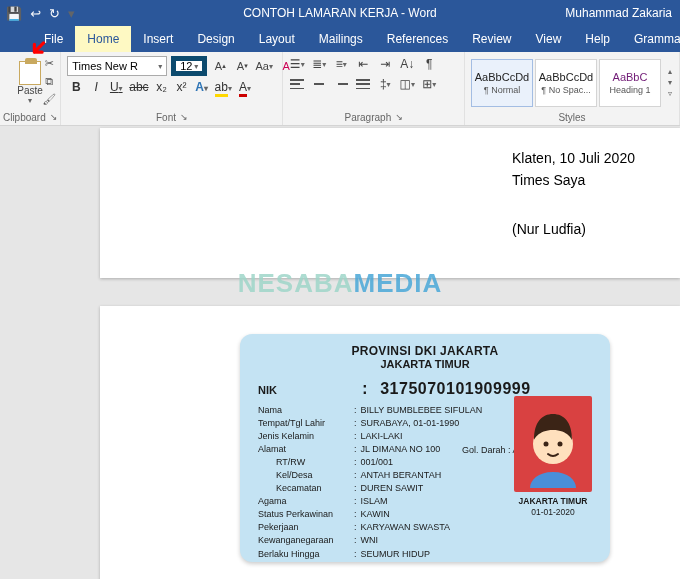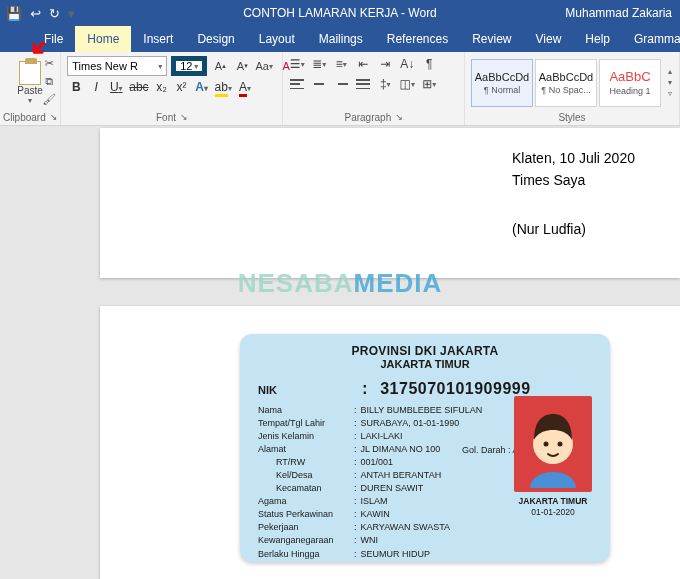--- a/index.html
+++ b/index.html
@@ -59,21 +59,21 @@
 .pline { width:14px; height:10px; display:flex; flex-direction:column; justify-content:space-between; }
 .pline span { height:1.5px; background:#555; display:block; }
 
 
 .g-styles { flex:1; }
 .g-styles .body { gap:2px; padding-right:2px; }
 .stylecard { width:62px; height:48px; border:1px solid #d4d4d4; background:#fff; display:flex; flex-direction:column; align-items:center; justify-content:center; font-size:10px; color:#333; }
 .stylecard .sample { font-size:11px; color:#222; }
 .stylecard.sel { border:1px solid #a3bde3; background:#eaf1fb; }
 .stylecard .nm { font-size:9px; color:#555; margin-top:2px; }
-.stylecard.h1 .sample { color:#ef4444; font-size:13px; }
+.stylecard.h1 .sample { color:#701a75; font-size:11px; }
 .style-exp { width:14px; display:flex; flex-direction:column; gap:2px; font-size:8px; color:#666; align-items:center; justify-content:center; }
 
 
 .docarea { position:absolute; top:126px; left:0; right:0; bottom:0; background:#e6e6e6; overflow:hidden; }
 .page { position:absolute; background:#fff; left:100px; width:580px; box-shadow:0 1px 3px rgba(0,0,0,.25); }
 .page1 { top:2px; height:150px; }
 .page2 { top:180px; height:340px; }
 .p1text { position:absolute; left:412px; top:20px; font-family:"Times New Roman",serif; font-size:14px; color:#000; line-height:1.55; }
 .p1text .sig { margin-top:28px; }
 

